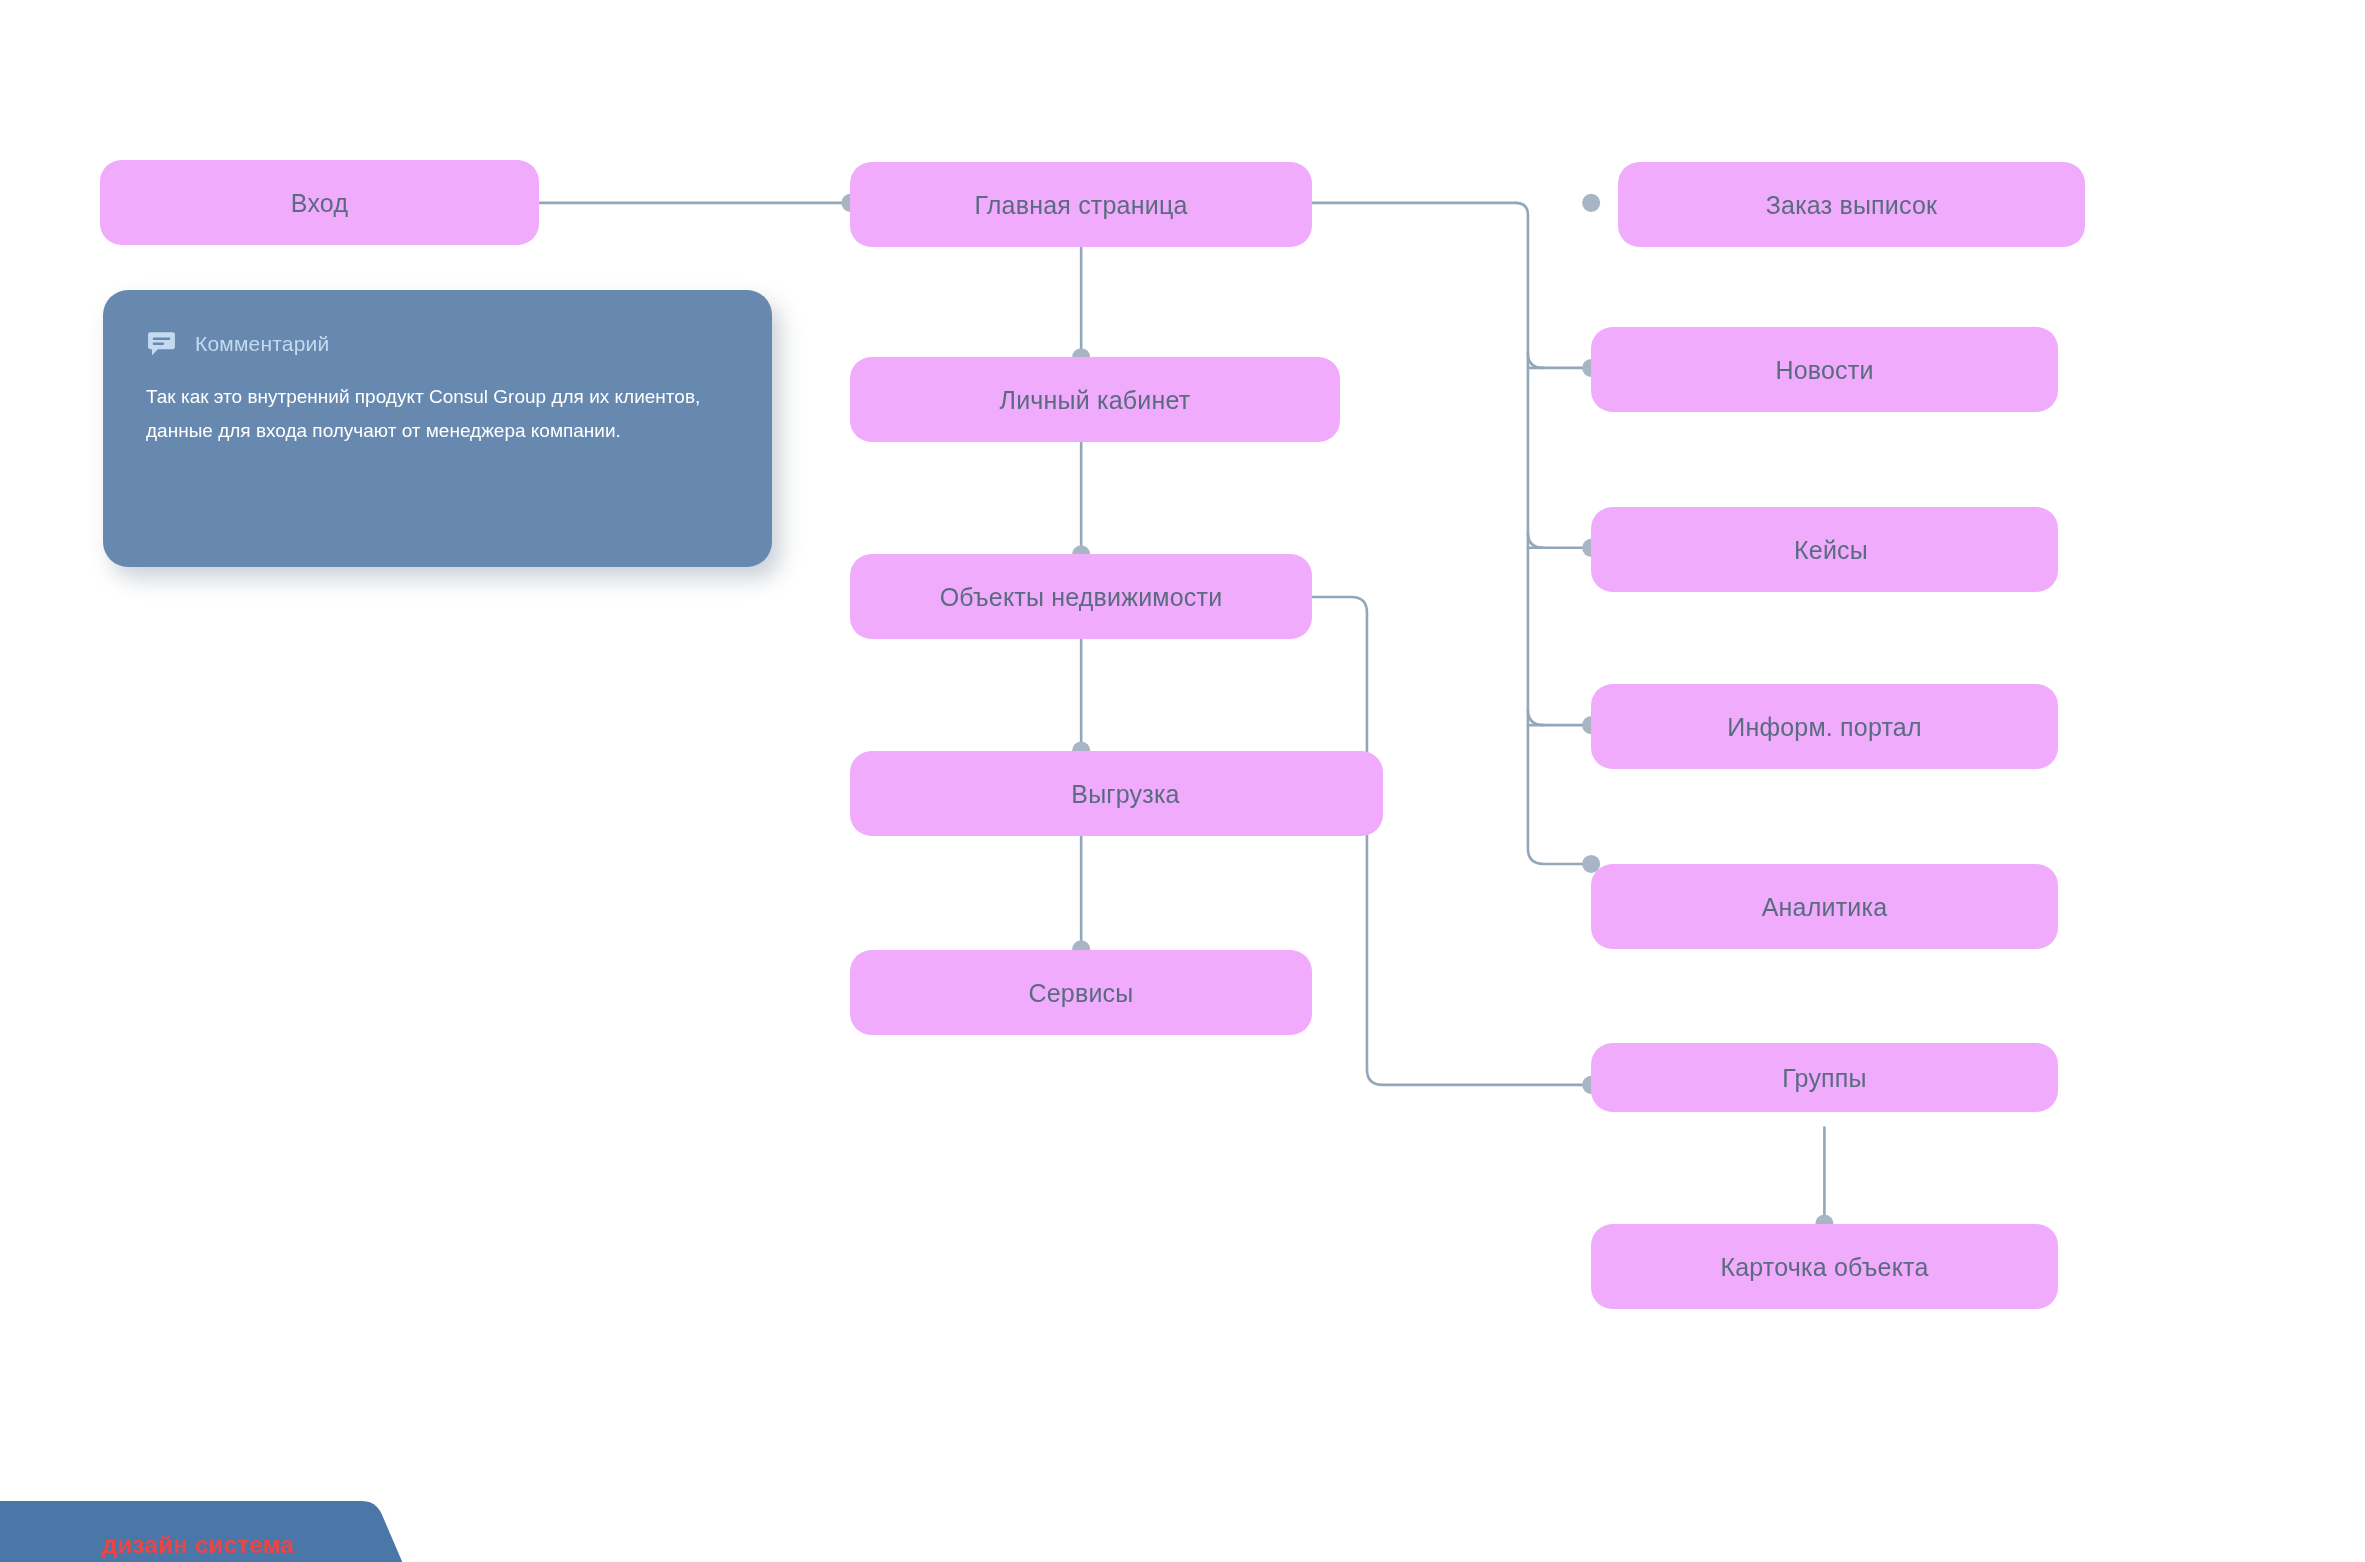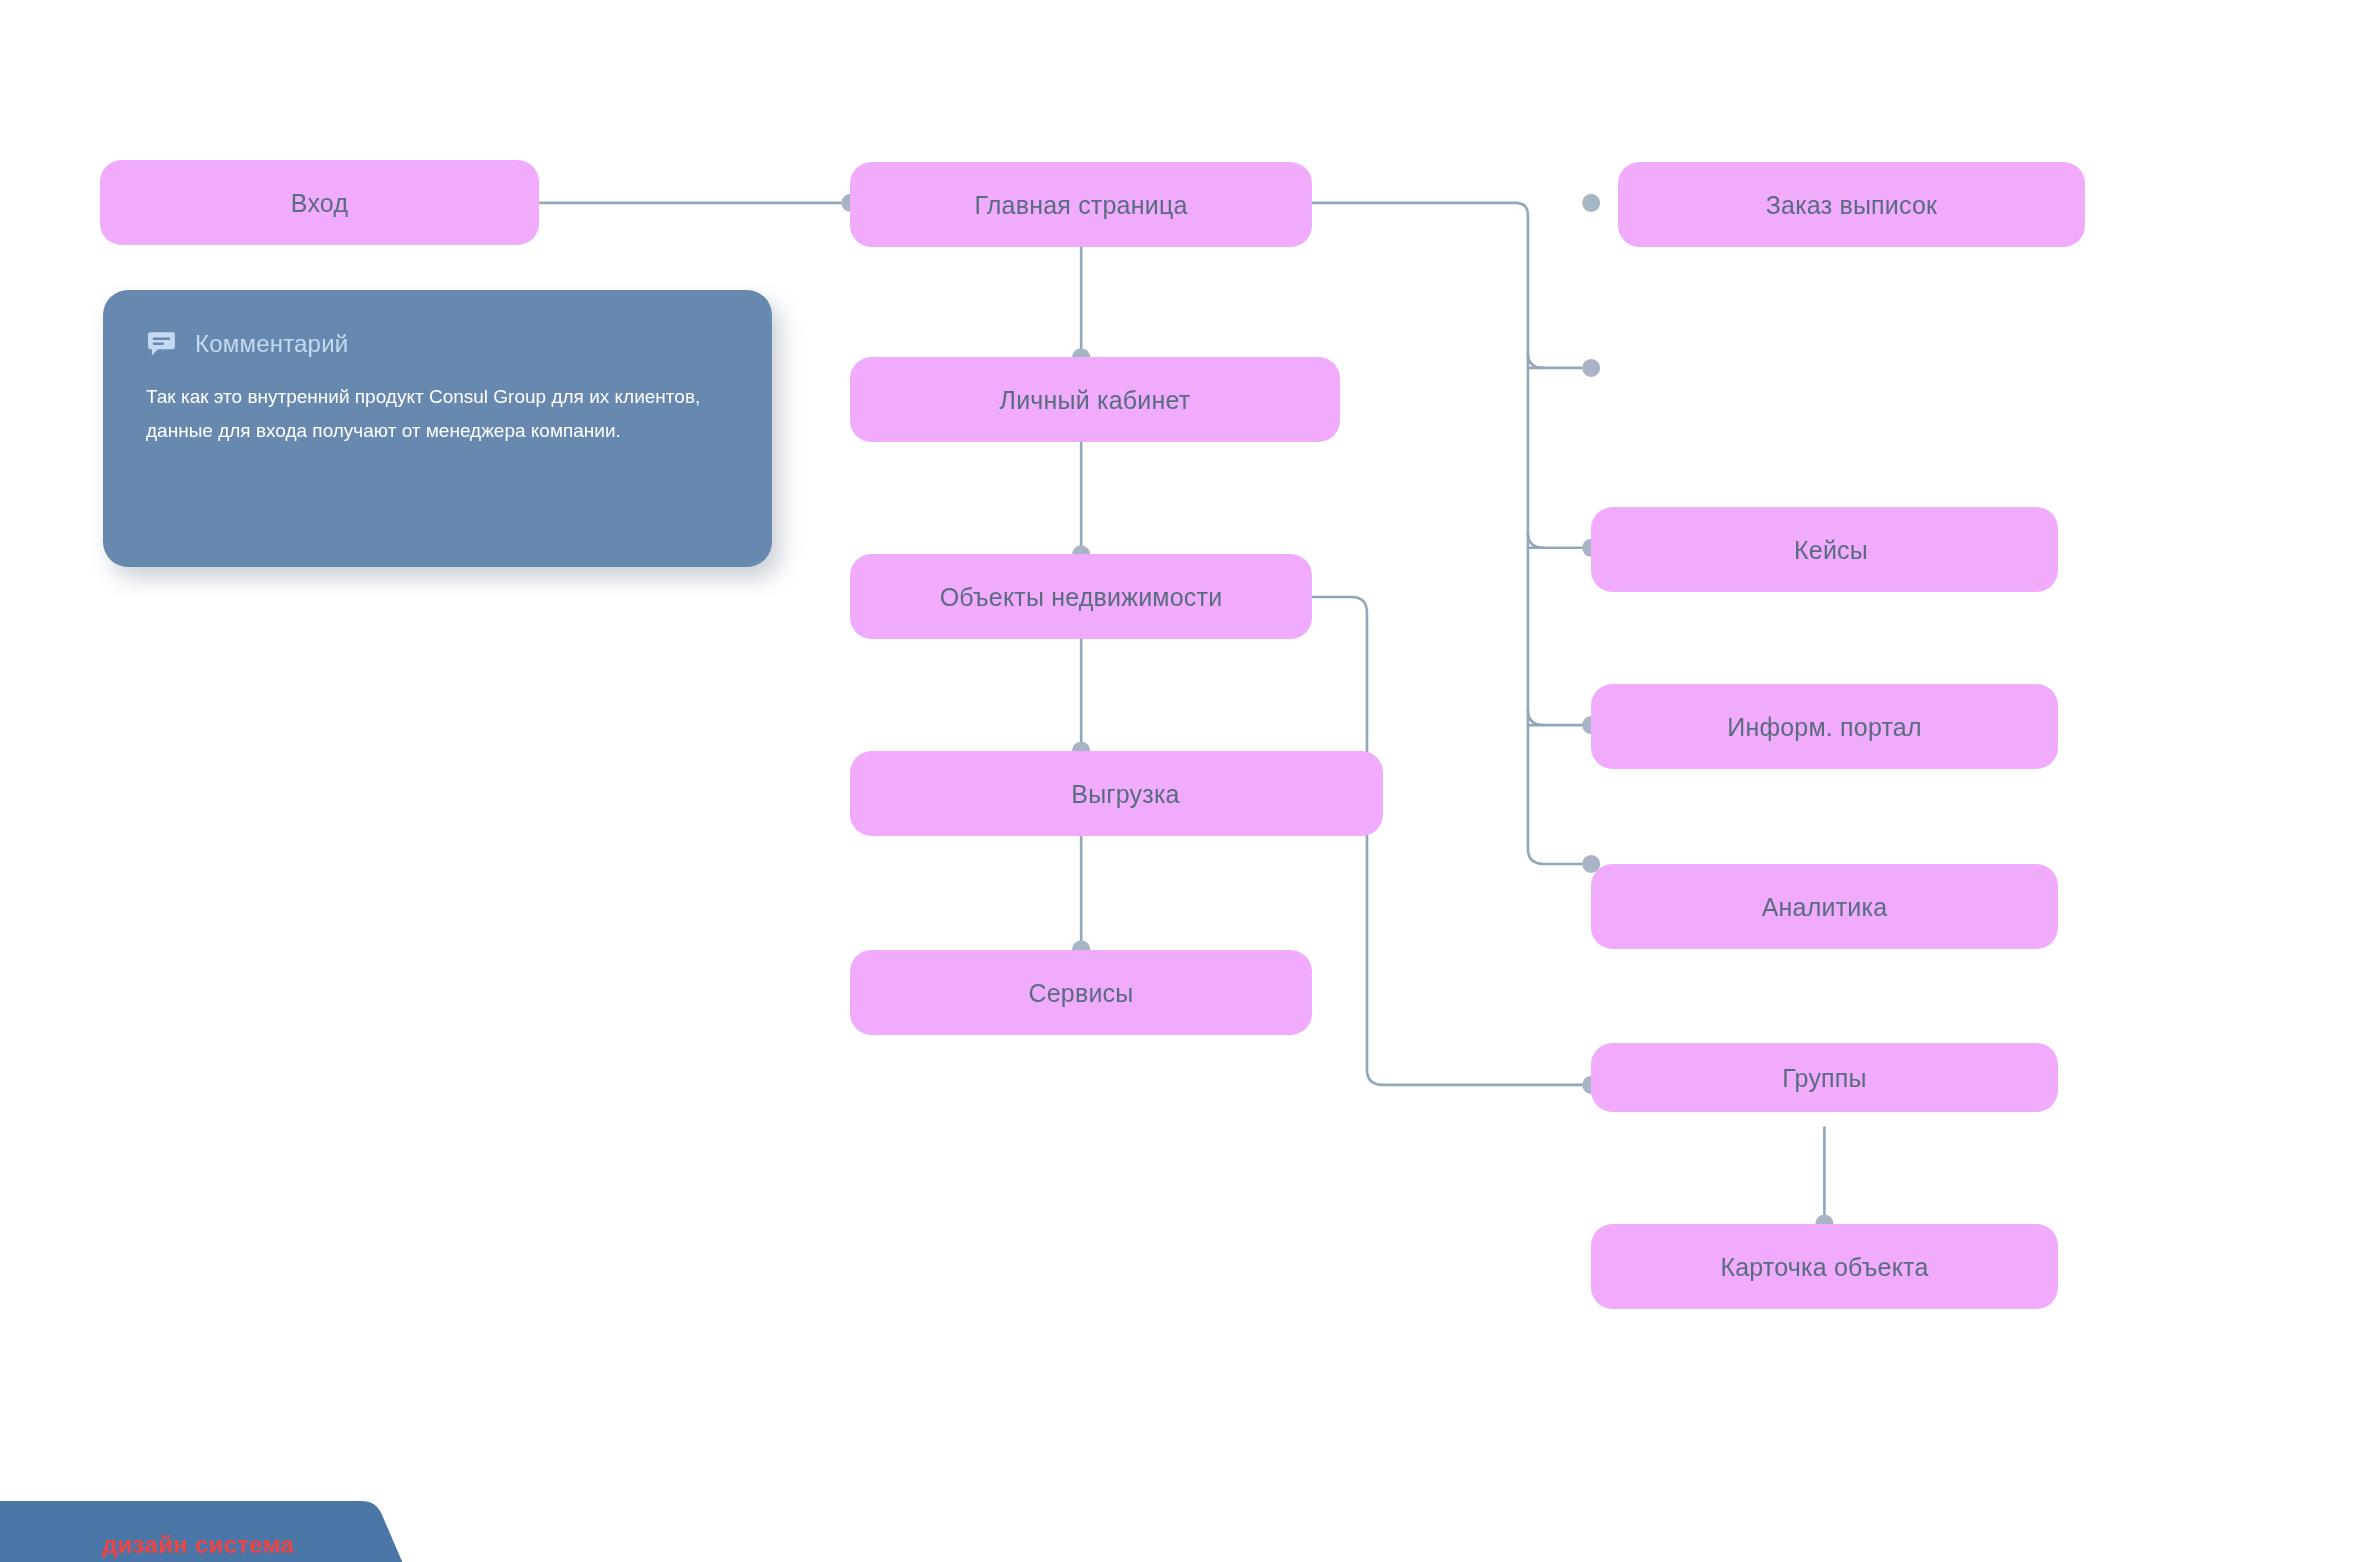--- a/index.html
+++ b/index.html
@@ -62,21 +62,21 @@
     margin-bottom: 21.4px;
   }
   .comment-icon {
     width: 31px;
     height: 31px;
     flex: 0 0 31px;
     display: block;
   }
   .comment-title {
     color: #c5daf0;
-    font-size: 24px;
+    font-size: 21px;
     letter-spacing: 0.2px;
   }
   .comment-body {
     color: #ffffff;
     font-size: 19px;
     line-height: 1.75;
     max-width: 575px;
   }
 
   
@@ -155,20 +155,21 @@
   <div class="node" style="left:850px; top:357px;  width:490px; height:85px;">Личный кабинет</div>
 
   <div class="node" style="left:850px; top:554px;  width:462px; height:85px;">Объекты недвижимости</div>
 
   <div class="node" style="left:850px; top:751px;  width:533px; height:85px;padding-left:18px;">Выгрузка</div>
 
   <div class="node" style="left:850px; top:950px; width:462px; height:85px;">Сервисы</div>
 
   <div class="node" style="left:1591px; top:162px;  width:467px; height:85px;margin-left:27px;">Заказ выписок</div>
 
+  <div class="node" style="left:1591px; top:327px;  width:467px; height:85px;">Новости</div>
 
   <div class="node" style="left:1591px; top:507px;  width:467px; height:85px;padding-left:13px;">Кейсы</div>
 
   <div class="node" style="left:1591px; top:684px;  width:467px; height:85px;">Информ. портал</div>
 
   <div class="node" style="left:1591px; top:864px; width:467px; height:85px;">Аналитика</div>
 
   <div class="node" style="left:1591px; top:1043px; width:467px; height:69px;">Группы</div>
 
   <div class="node" style="left:1591px; top:1224px; width:467px; height:85px;">Карточка объекта</div>

